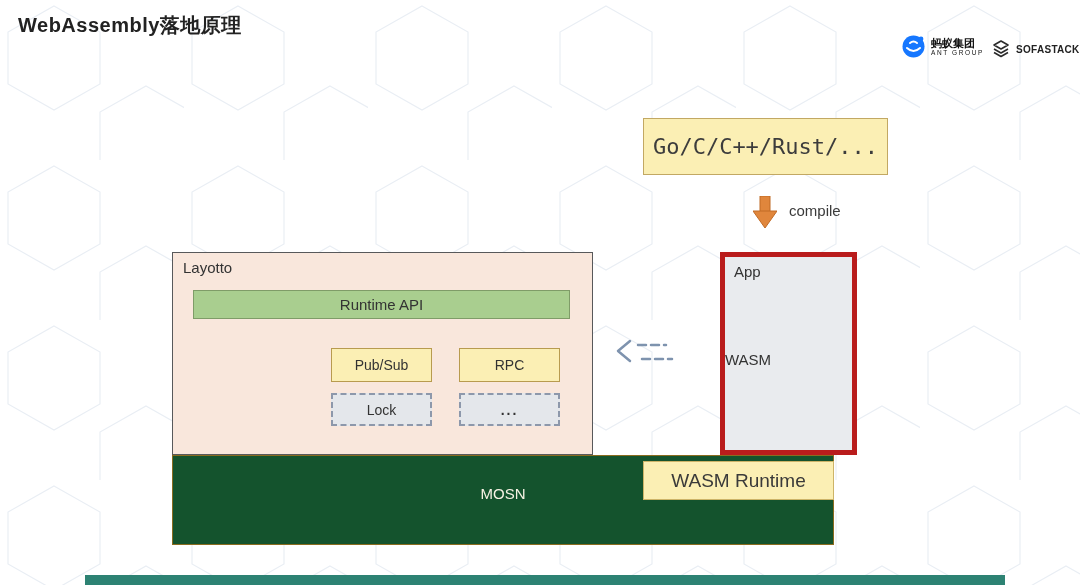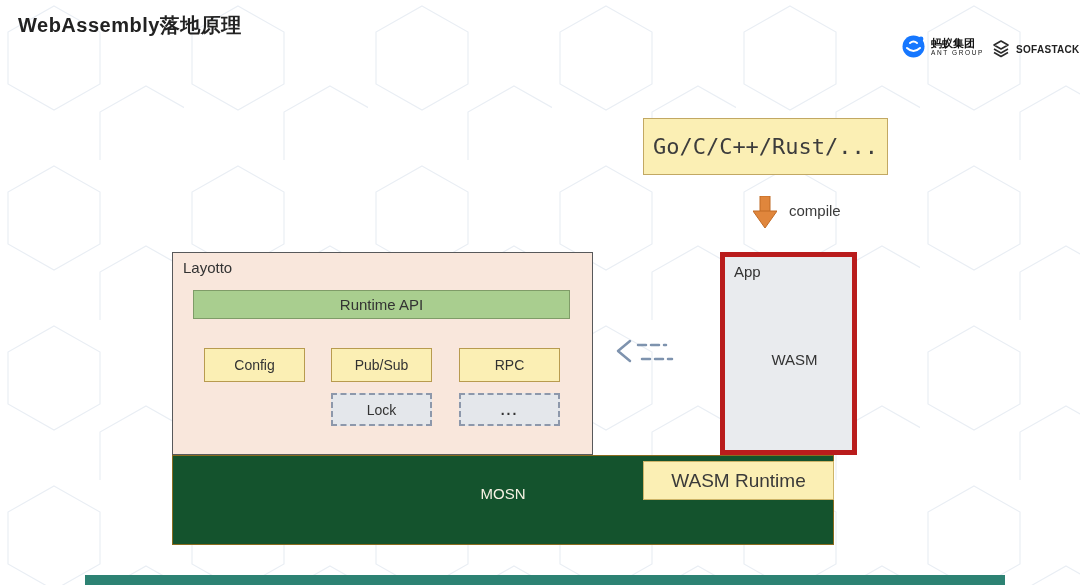--- a/index.html
+++ b/index.html
@@ -34,21 +34,21 @@
   .comp-yellow { background:#FBEFB4; border:1px solid #B89B4F; }
   .comp-dashed { background:#E4E7EB; border:2px dashed #8D98AB; height:33px; }
   .row1 { top:95px; } .row2 { top:140px; }
   .col1 { left:31px; } .col2 { left:158px; } .col3 { left:286px; }
   .dots { font-weight:bold; letter-spacing:2px; }
 
   .conn { left:608px; top:332px; width:80px; height:42px; }
 
   .app-box { left:697px; top:252px; width:137px; height:203px; background:#E9EBEE; border:5px solid #b91c1c;margin-left:23px; }
   .app-title { position:absolute; left:9px; top:6px; font-size:15px; color:#333; }
-  .app-wasm { position:absolute; left:0; right:0; top:94px; text-align:center; font-size:15px; color:#333;padding-left:12px; }
+  .app-wasm { position:absolute; left:0; right:0; top:94px; font-size:15px; color:#333; }
 
   .mosn { left:172px; top:455px; width:662px; height:90px; background:#14532d; border:1px solid #8A6C1F; }
   .mosn-label { position:absolute; left:0; right:0; top:29px; text-align:center; font-size:15px; color:#F7F3E4; }
 
   .wasm-runtime { left:643px; top:461px; width:191px; height:39px; background:#FBEFB4; border:1px solid #CDB468;
                   font-size:19px; color:#3a3a3a; }
 
   .bottom-bar { position:absolute; left:85px; bottom:0; width:920px; height:10px; background:#2D8273; }
 </style>
 </head>
@@ -103,23 +103,20 @@
   </svg>
   <div class="abs compile-label">compile</div>
 
   <div class="abs layotto">
     <div class="layotto-title">Layotto</div>
 
     <div class="runtime-api centerbox">
       <span>Runtime API</span>
     </div>
 
-    <div class="comp comp-yellow centerbox row1 col1">
-      <span>Config</span>
-    </div>
     <div class="comp comp-yellow centerbox row1 col2">
       <span>Pub/Sub</span>
     </div>
     <div class="comp comp-yellow centerbox row1 col3">
       <span>RPC</span>
     </div>
 
     <div class="comp comp-dashed centerbox row2 col2">
       <span>Lock</span>
     </div>

